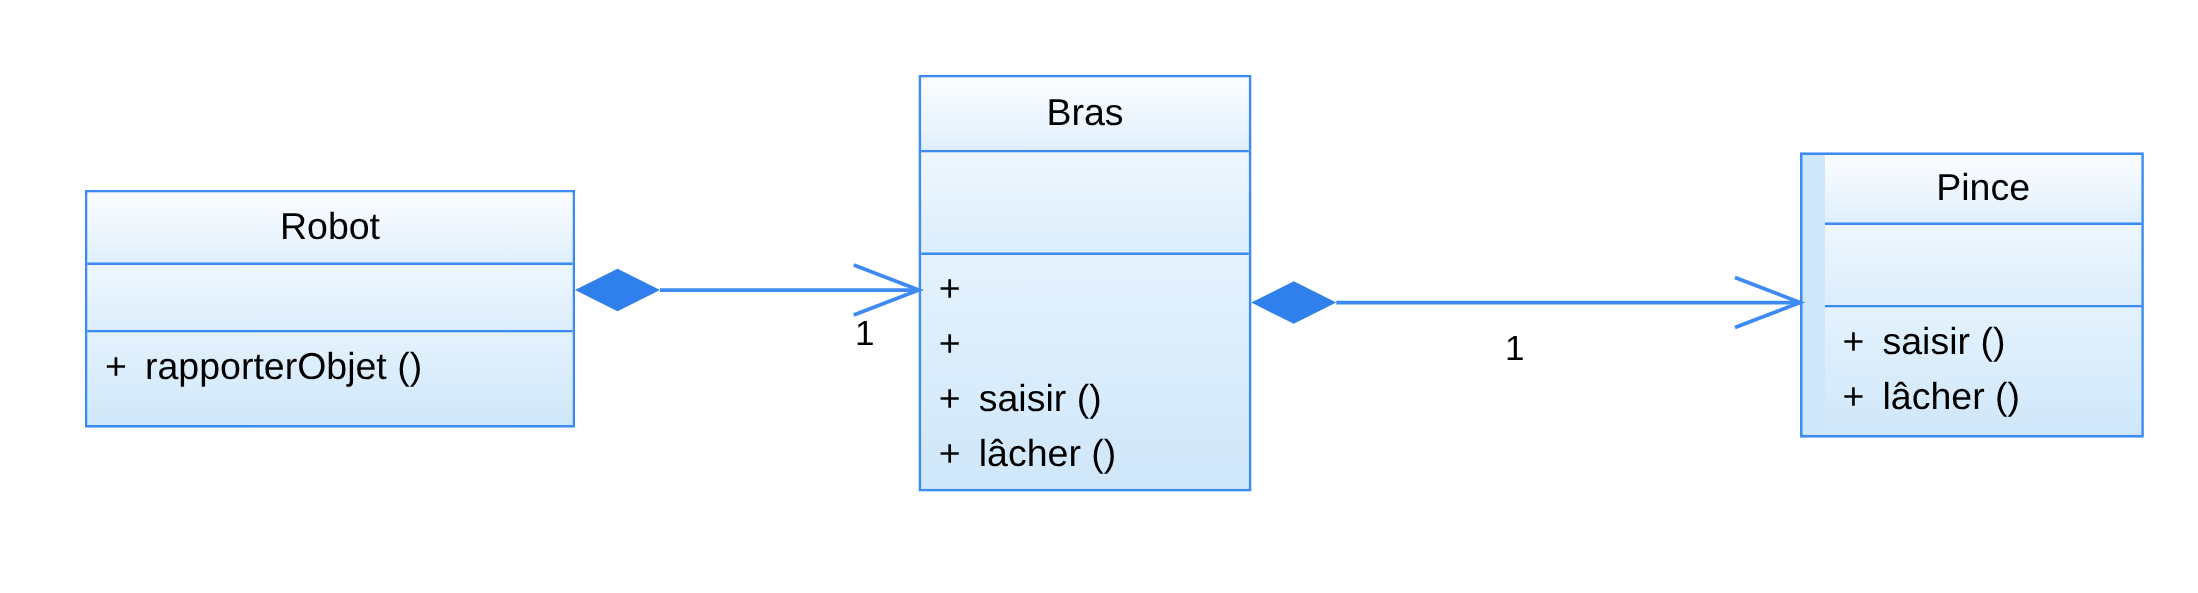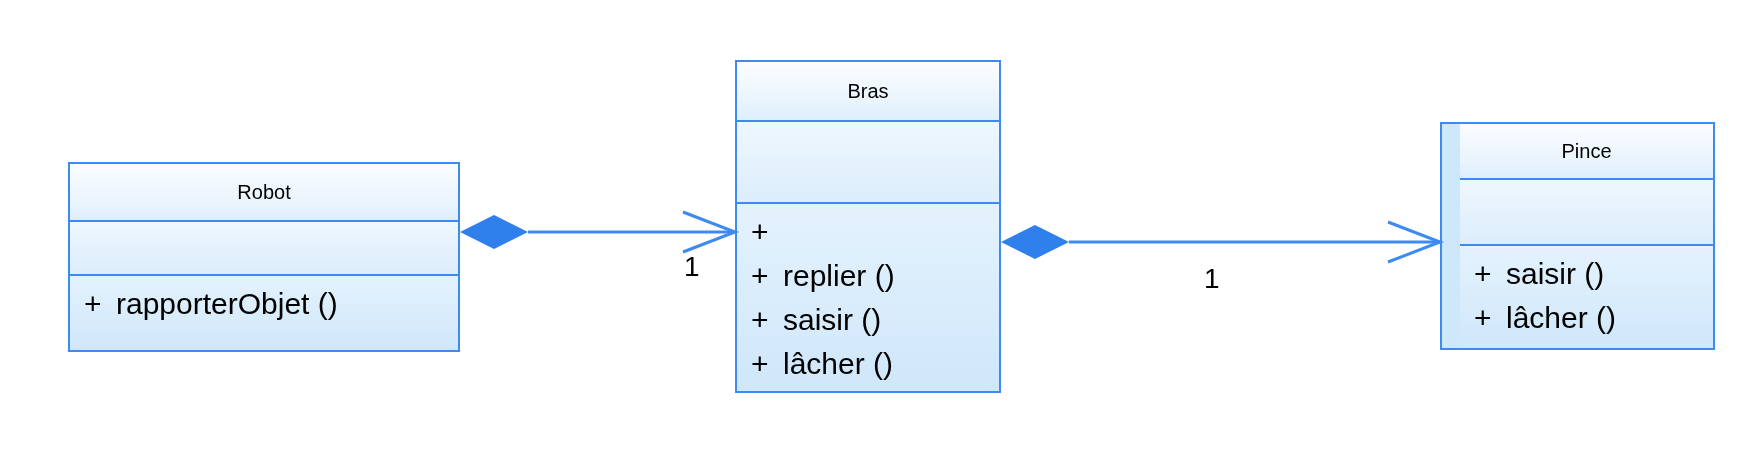--- a/index.html
+++ b/index.html
@@ -35,21 +35,21 @@
   }
   .compartment.last {
     border-bottom: none;
     background: linear-gradient(to bottom, #e4f2fd 0%, #cfe7fa 100%);
   }
   .compartment.attrs {
     background: linear-gradient(to bottom, #eef7fe 0%, #dcedfb 100%);
   }
   .class-title {
     justify-content: center;
-    font-size: 20px;
+    font-size: 30px;
     color: #000000;
     text-align: center;
     background: linear-gradient(to bottom, #fbfdff 0%, #e9f4fd 70%, #ddeffc 100%);
   }
   .members {
     flex-direction: column;
     align-items: stretch;
     justify-content: flex-start;
     padding-top: 6px;
   }
@@ -84,21 +84,21 @@
     font-size: 28px;
     color: #000000;
     line-height: 1;
   }
 </style>
 </head>
 <body>
 
 <div id="canvas">
 
-  <div class="uml-class" style="left:68px; top:162px; width:392px; height:190px;">
+  <div class="uml-class" style="left:68px; top:152px; width:392px; height:190px;">
     <div class="compartment class-title" style="height:58px;">
       <span>Robot</span>
     </div>
     <div class="compartment attrs" style="height:54px;"></div>
     <div class="compartment members last" style="height:74px;">
       <div class="member-row">
         <span class="member-vis">+</span>
         <span class="member-name">rapporterObjet ()</span>
       </div>
     </div>
@@ -108,21 +108,20 @@
     <div class="compartment class-title" style="height:60px;">
       <span>Bras</span>
     </div>
     <div class="compartment attrs" style="height:82px;"></div>
     <div class="compartment members last" style="height:187px;">
       <div class="member-row">
         <span class="member-vis">+</span>
       </div>
       <div class="member-row">
         <span class="member-vis">+</span>
-        <span class="member-name">replier ()</span>
       </div>
       <div class="member-row">
         <span class="member-vis">+</span>
         <span class="member-name">saisir ()</span>
       </div>
       <div class="member-row">
         <span class="member-vis">+</span>
         <span class="member-name">lâcher ()</span>
       </div>
     </div>

